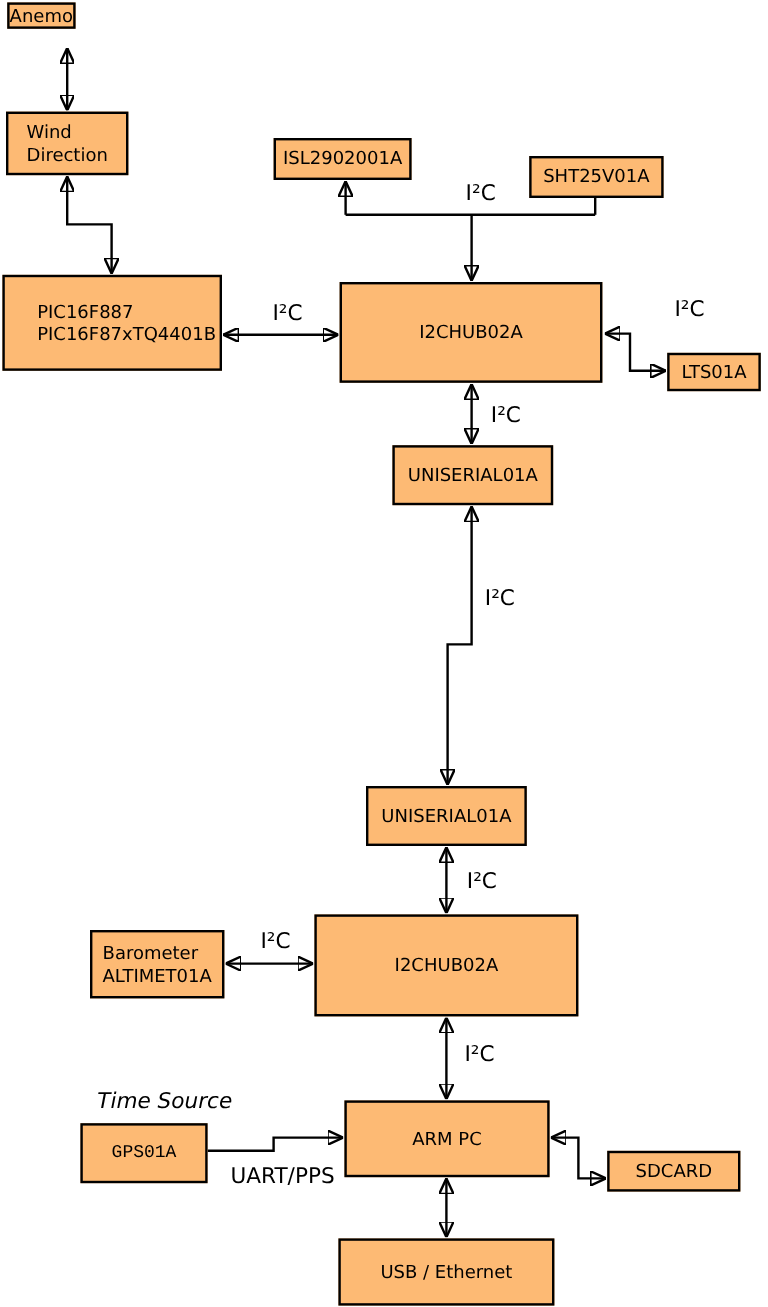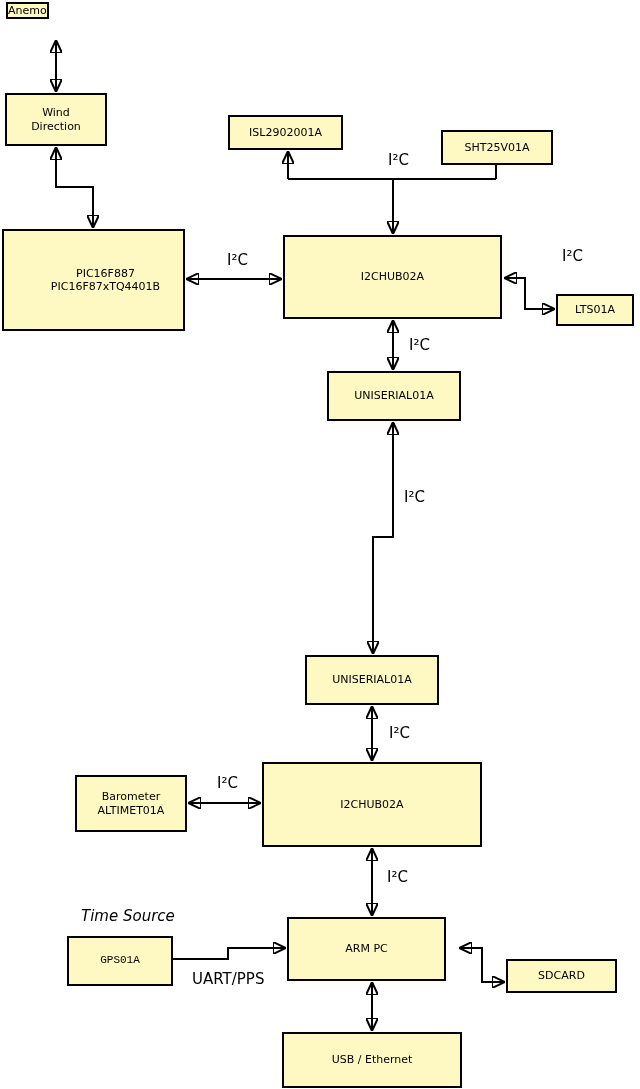--- a/index.html
+++ b/index.html
@@ -25,49 +25,49 @@
   }
   .edges-svg path {
     stroke: #000000;
     stroke-width: 2;
     fill: none;
   }
   .node {
     position: absolute;
     box-sizing: border-box;
     border: 2px solid #000000;
-    background: #fef9c3;
+    background: #fdba74;
     display: flex;
     align-items: center;
     justify-content: center;
-    text-align: center;
-    font-size: 11px;
+    text-align: left;
+    font-size: 15px;
     line-height: 1.22;
     white-space: pre-line;
   }
   .flabel {
     position: absolute;
-    font-size: 15px;
+    font-size: 18px;
     line-height: 1.1;
     white-space: nowrap;
   }
   
   .n-anemo      { left: 6;   top: 2;    width: 98;  height: 36; }
   .n-wind       { left: 5px;   top: 93px;   width: 102px; height: 53px; }
-  .n-pic        { left: 2px;   top: 229px;  width: 183px; height: 102px; padding-left: 24px; }
+  .n-pic        { left: 2px;   top: 229px;  width: 183px; height: 80px; padding-left: 24px; }
   .n-isl        { left: 228px; top: 115px;  width: 115px; height: 35px; }
   .n-sht        { left: 441px; top: 115px;  width: 112px; height: 35px; margin-top: 15px; }
   .n-hub1       { left: 283px; top: 235px;  width: 219px; height: 84px; }
   .n-lts        { left: 556px; top: 294px;  width: 78px;  height: 32px; }
   .n-uni1       { left: 327px; top: 371px;  width: 134px; height: 50px; }
   .n-uni2       { left: 305px; top: 655px;  width: 134px; height: 50px; }
   .n-hub2       { left: 262px; top: 762px;  width: 220px; height: 85px; }
   .n-baro       { left: 75px;  top: 775px;  width: 112px; height: 57px; }
   .n-gps        { left: 67px;  top: 936px;  width: 106px; height: 50px; font-family: Liberation Mono, monospace; }
-  .n-armpc      { left: 287px; top: 917px;  width: 159px; height: 64px; }
+  .n-armpc      { left: 287px; top: 917px;  width: 171px; height: 64px; }
   .n-sdcard     { left: 506px; top: 959px;  width: 111px; height: 34px; }
   .n-usb        { left: 282px; top: 1032px; width: 180px; height: 56px; }
   .n-anemo      { left: 6px;   top: 2px; }
   
   .l-i2c-branch { left: 388px; top: 152px; }
   .l-i2c-pic    { left: 227px; top: 252px; }
   .l-i2c-lts    { left: 562px; top: 248px; }
   .l-i2c-u1     { left: 409px; top: 337px; }
   .l-i2c-long   { left: 404px; top: 489px; }
   .l-i2c-u2     { left: 389px; top: 725px; }

